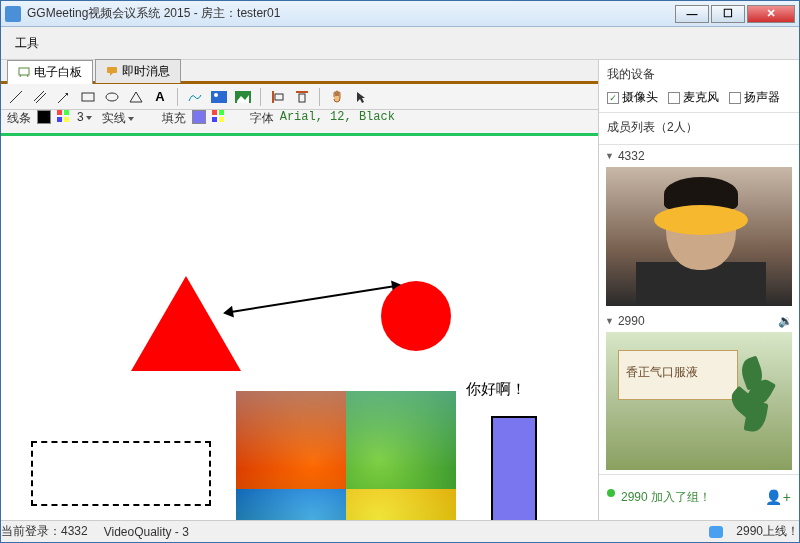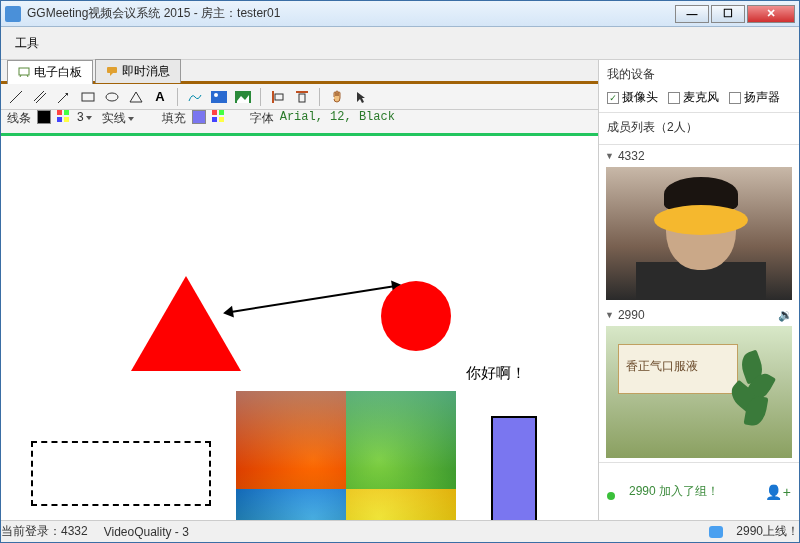--- a/index.html
+++ b/index.html
@@ -34,41 +34,41 @@
 .arrowline::after{content:"";position:absolute;right:-8px;top:-5px;border-left:10px solid #000;border-top:6px solid transparent;border-bottom:6px solid transparent}
 .dashedrect{position:absolute;left:30px;top:305px;width:180px;height:65px;border:2px dashed #000}
 .winlogo{position:absolute;left:235px;top:255px;width:220px;height:195px;background:linear-gradient(135deg,#87ceeb 0%,#4682b4 50%,#7fff00 50%,#228b22 100%);overflow:hidden}
 .winlogo .q{position:absolute;width:50%;height:50%}
 .winlogo .q1{left:0;top:0;background:radial-gradient(circle at 70% 70%,#ff6a00,#d03000)}
 .winlogo .q2{right:0;top:0;background:radial-gradient(circle at 30% 70%,#7fd040,#2a8a2a)}
 .winlogo .q3{left:0;bottom:0;background:radial-gradient(circle at 70% 30%,#3fa0ff,#0050b0)}
 .winlogo .q4{right:0;bottom:0;background:radial-gradient(circle at 30% 30%,#ffe040,#e0a000)}
 .winlogo::after{content:"";position:absolute;inset:0;background:linear-gradient(to bottom,rgba(135,206,235,.4) 0%,rgba(255,255,255,0) 40%,rgba(127,255,0,.3) 100%)}
 .bluerect{position:absolute;left:490px;top:280px;width:46px;height:120px;background:#7a76f0;border:2px solid #000}
-.helotxt{position:absolute;left:465px;top:228px;font-size:15px;color:#000}
+.helotxt{position:absolute;left:465px;top:244px;font-size:15px;color:#000}
 .right{width:200px;background:#fff;display:flex;flex-direction:column}
 .rsection{padding:6px 8px;border-bottom:1px solid #e0e0e0}
 .rtitle{color:#333;margin-bottom:6px}
 .checks{display:flex;gap:10px;align-items:center}
 .chk{display:flex;align-items:center;gap:3px}
 .chkbox{width:12px;height:12px;border:1px solid #888;background:#fff;display:flex;align-items:center;justify-content:center;font-size:9px;color:#2a7a2a}
 .memberhdr{display:flex;align-items:center;gap:4px;padding:4px 6px;color:#444}
 .memberhdr .tri{font-size:9px;color:#666}
 .video{width:186px;height:140px;margin:0 auto 4px;background:#333;position:relative;overflow:hidden}
 .video1{background:linear-gradient(#c8b8a8 0%,#786050 60%,#2a2a2a 100%)}
 .face{position:absolute;left:60px;top:18px;width:70px;height:85px;background:#caa888;border-radius:40% 40% 45% 45%}
 .eyemask{position:absolute;left:48px;top:38px;width:94px;height:30px;background:#f5b82e;border-radius:50%}
 .hair{position:absolute;left:58px;top:10px;width:74px;height:34px;background:#1a1410;border-radius:50% 50% 20% 20%}
 .shirt{position:absolute;left:30px;top:95px;width:130px;height:60px;background:#2a2a2a}
 .video2{background:linear-gradient(#d8e8c8 0%,#b8c8a0 40%,#8aa060 100%)}
 .box{position:absolute;left:12px;top:18px;width:120px;height:50px;background:#f5f0e0;border:1px solid #c0a060}
 .boxtxt{position:absolute;left:20px;top:32px;font-size:12px;color:#6a4a2a;font-weight:normal}
 .plant{position:absolute;right:16px;top:26px;width:46px;height:80px}
 .leaf{position:absolute;width:20px;height:30px;background:#3a7a3a;border-radius:60% 10% 60% 10%}
-.notify{padding:20px 8px;display:flex;align-items:flex-end;gap:14px;color:#3a8a3a;border-top:1px solid #e0e0e0}
+.notify{padding:14px 8px;display:flex;align-items:flex-start;gap:6px;color:#3a8a3a;border-top:1px solid #e0e0e0}
 .dot{width:8px;height:8px;border-radius:50%;background:#3ac03a}
 .addicon{margin-left:auto;color:#3a8a3a;font-size:14px}
 .statusbar{height:22px;border-top:1px solid #ccc;background:#f0f0f0;display:flex;align-items:center;padding:0 0;gap:16px;color:#333}
 .statusbar .sr{margin-left:auto;display:flex;align-items:center;gap:13px}
 .bubble{width:14px;height:12px;background:#4aa0f0;border-radius:3px;position:relative}
 .drop{display:inline-block;border-top:4px solid #555;border-left:3px solid transparent;border-right:3px solid transparent;margin-left:2px;vertical-align:middle}
 </style>
 </head>
 <body>
 

